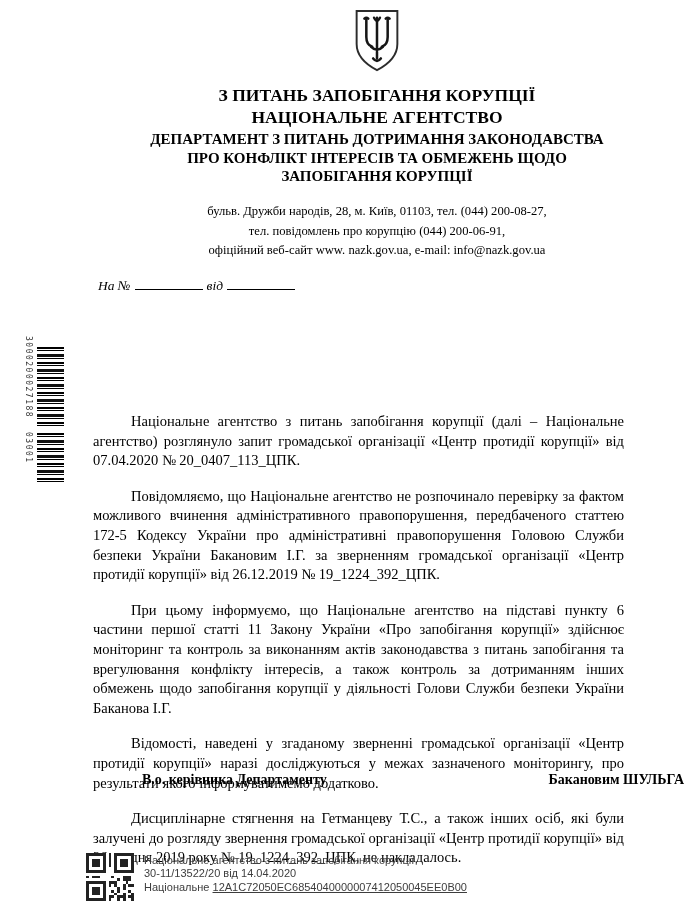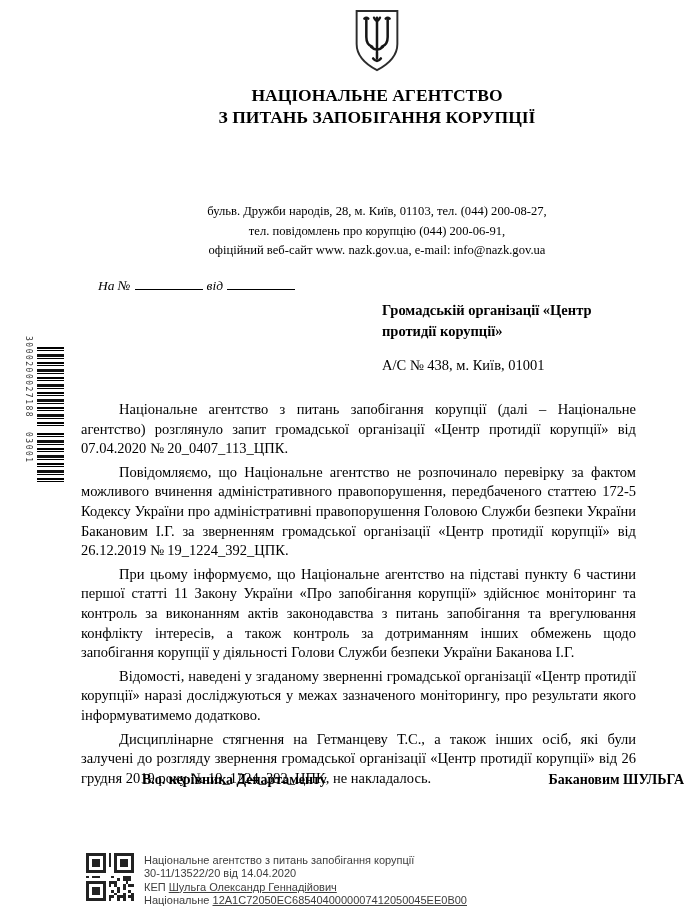--- a/index.html
+++ b/index.html
@@ -34,21 +34,21 @@
   .bc-digits.d1{left:2px;top:4px;height:94px;}
   .bc-digits.d2{left:2px;top:100px;height:52px;}
   .bc-bars{position:absolute;left:15px;width:27px;
     background:repeating-linear-gradient(180deg,#000 0 2px,#fff 2px 3px,#000 3px 4px,#fff 4px 7px,#111 7px 10px,#fff 10px 11px,#000 11px 12px,#fff 12px 15px);}
   .bc-bars.b1{top:15px;height:81px;}
   .bc-bars.b2{top:101px;height:50px;}
 
   
   .body-text{position:absolute;top:396px;left:77px;width:563px;
     font-size:14.5px;line-height:19.6px;text-align:justify;}
-  .body-text p{margin:4px;text-indent:38px;}
+  .body-text p{margin:16px;text-indent:38px;}
 
   
   .signature{position:absolute;top:772px;left:98px;width:542px;
     display:flex;justify-content:space-between;font-weight:bold;font-size:14px;margin-left:44px;}
 
   
   .stamp{position:absolute;top:853px;left:86px;display:flex;align-items:flex-start;}
   .stamp .qr{width:48px;height:48px;}
   .stamp-text{margin-left:10px;font-family:"Liberation Sans",sans-serif;
     font-size:11px;line-height:13.4px;color:#3d3d3d;margin-top:1px;}
@@ -70,46 +70,47 @@
         <path d="M15 10 Q17 8 19 10"></path>
         <path d="M37 10 Q39 8 41 10"></path>
         <path d="M22 39 Q28 45 34 39"></path>
         <path d="M28 44 V51"></path>
         <path d="M24 51 Q28 56 32 51"></path>
       </g>
     </svg>
   </div>
 
   <div class="centered agency-title">
+    <div>З ПИТАНЬ ЗАПОБІГАННЯ КОРУПЦІЇ</div>
     <div>НАЦІОНАЛЬНЕ АГЕНТСТВО</div>
-    <div>З ПИТАНЬ ЗАПОБІГАННЯ КОРУПЦІЇ</div>
   </div>
 
+  <div class="centered dept-title">
+    <div>ДЕПАРТАМЕНТ З ПИТАНЬ ДОТРИМАННЯ ЗАКОНОДАВСТВА</div>
+    <div>ПРО КОНФЛІКТ ІНТЕРЕСІВ ТА ОБМЕЖЕНЬ ЩОДО</div>
+    <div>ЗАПОБІГАННЯ КОРУПЦІЇ</div>
+  </div>
 
   <div class="centered contact">
     <div>бульв. Дружби народів, 28, м. Київ, 01103, тел. (044)  200-08-27,</div>
     <div>тел. повідомлень про корупцію (044) 200-06-91,</div>
     <div>офіційний веб-сайт www. nazk.gov.ua, e-mail: info@nazk.gov.ua</div>
   </div>
 
   <div class="refline">
     <span>На №</span><span class="blank"></span><span>від</span><span class="blank"></span>
   </div>
 
   <div class="barcode">
     <span class="bc-digits d1">3000200027188</span>
     <span class="bc-digits d2">03001</span>
     <div class="bc-bars b1"></div>
     <div class="bc-bars b2"></div>
   </div>
 
-  <div class="recipient">
-    <div class="name">Громадській організації «Центр протидії корупції»</div>
-    <div class="addr">А/С № 438, м. Київ, 01001</div>
-  </div>
 
   <div class="body-text">
     <p>Національне агентство з питань запобігання корупції (далі – Національне агентство) розглянуло запит громадської організації «Центр протидії корупції» від 07.04.2020 № 20_0407_113_ЦПК.</p>
     <p>Повідомляємо, що Національне агентство не розпочинало перевірку за фактом можливого вчинення адміністративного правопорушення, передбаченого статтею 172-5 Кодексу України про адміністративні правопорушення Головою Служби безпеки України Бакановим І.Г. за зверненням громадської організації «Центр протидії корупції» від 26.12.2019 № 19_1224_392_ЦПК.</p>
     <p>При цьому інформуємо, що Національне агентство на підставі пункту 6 частини першої статті 11 Закону України «Про запобігання корупції» здійснює моніторинг та контроль за виконанням актів законодавства з питань запобігання та врегулювання конфлікту інтересів, а також контроль за дотриманням інших обмежень щодо запобігання корупції у діяльності Голови Служби безпеки України Баканова І.Г.</p>
     <p>Відомості, наведені у згаданому зверненні громадської організації «Центр протидії корупції» наразі досліджуються у межах зазначеного моніторингу, про результати якого інформуватимемо додатково.</p>
     <p>Дисциплінарне стягнення на Гетманцеву Т.С., а також інших осіб, які були залучені до розгляду звернення громадської організації «Центр протидії корупції» від 26 грудня 2019 року № 19_1224_392_ЦПК, не накладалось.</p>
   </div>
 
   <div class="signature">
@@ -173,18 +174,17 @@
         <rect x="15" y="15" width="1" height="1" fill="#222"></rect>
         <rect x="16" y="15" width="1" height="1" fill="#222"></rect>
         <rect x="8" y="16" width="1" height="1" fill="#222"></rect>
         <rect x="11" y="16" width="1" height="1" fill="#222"></rect>
         <rect x="13" y="16" width="1" height="1" fill="#222"></rect>
         <rect x="16" y="16" width="1" height="1" fill="#222"></rect>
       </svg>
     <div class="stamp-text">
       <div>Національне агентство з питань запобігання корупції</div>
       <div>30-11/13522/20 від 14.04.2020</div>
-      <div><span>КЕП </span><span class="u">Шульга Олександр Геннадійович</span></div>
       <div><span>Національне </span><span class="u">12A1C72050EC6854040000007412050045EE0B00</span></div>
     </div>
   </div>
 
 </div>
 
 </body></html>

